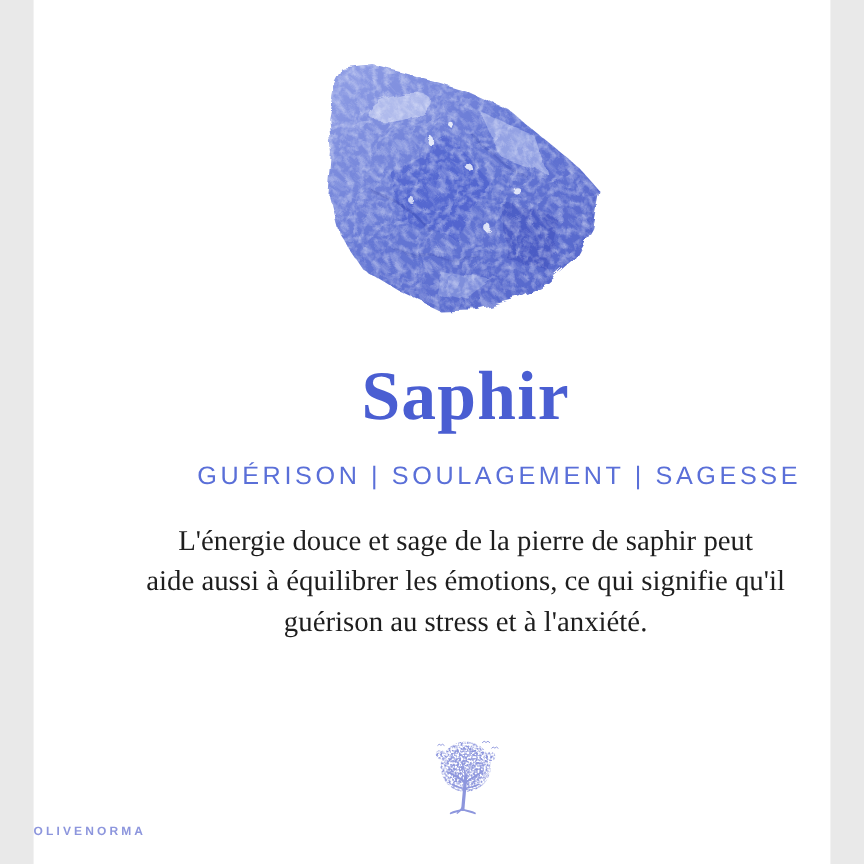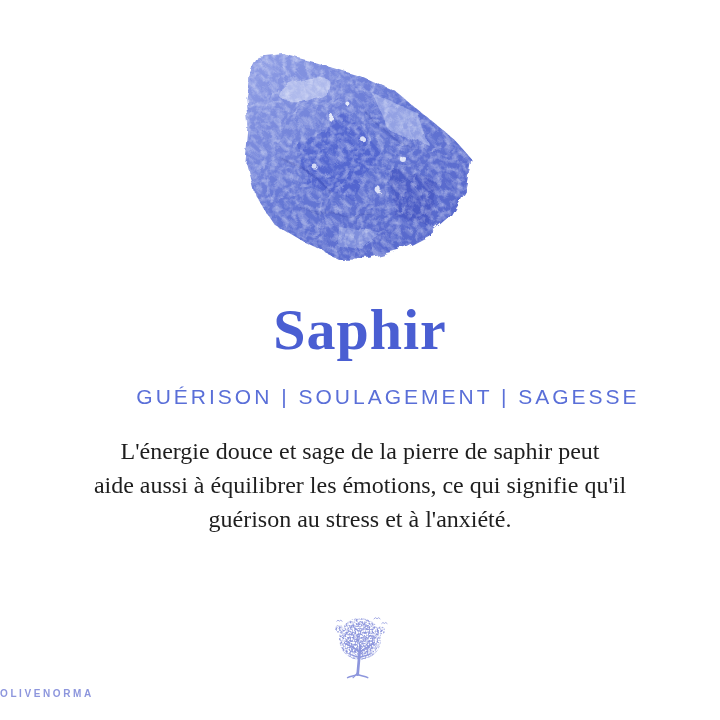--- a/index.html
+++ b/index.html
@@ -1,18 +1,18 @@
 <!DOCTYPE html>
 <html><head>
 <meta charset="utf-8">
 <style>
   html,body{margin:0;padding:0;background:#e9e9e9;}
   .canvas{
     position:relative;
-    width:720px;height:720px;
+    width:664px;height:720px;
     margin:0 auto;
     background:#ffffff;
     overflow:hidden;
     font-family:"Liberation Sans", sans-serif;
   }
   .stone{
     position:absolute;top:48px;left:241px;
     width:238px;height:214px;
   }
   .title{

